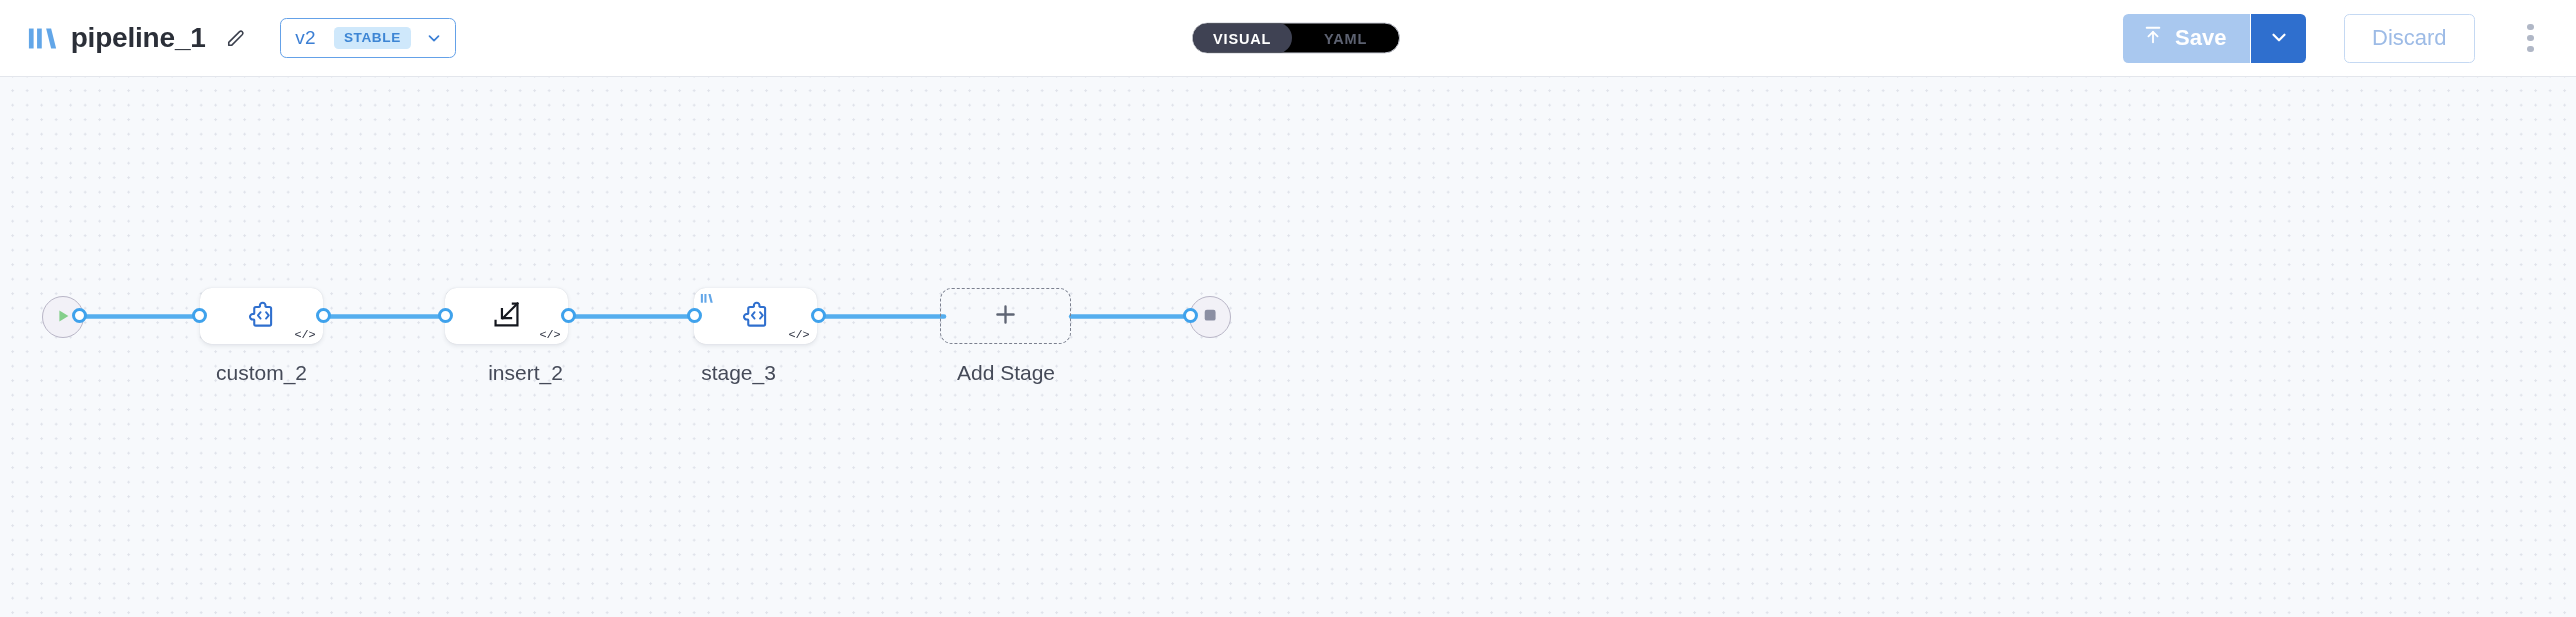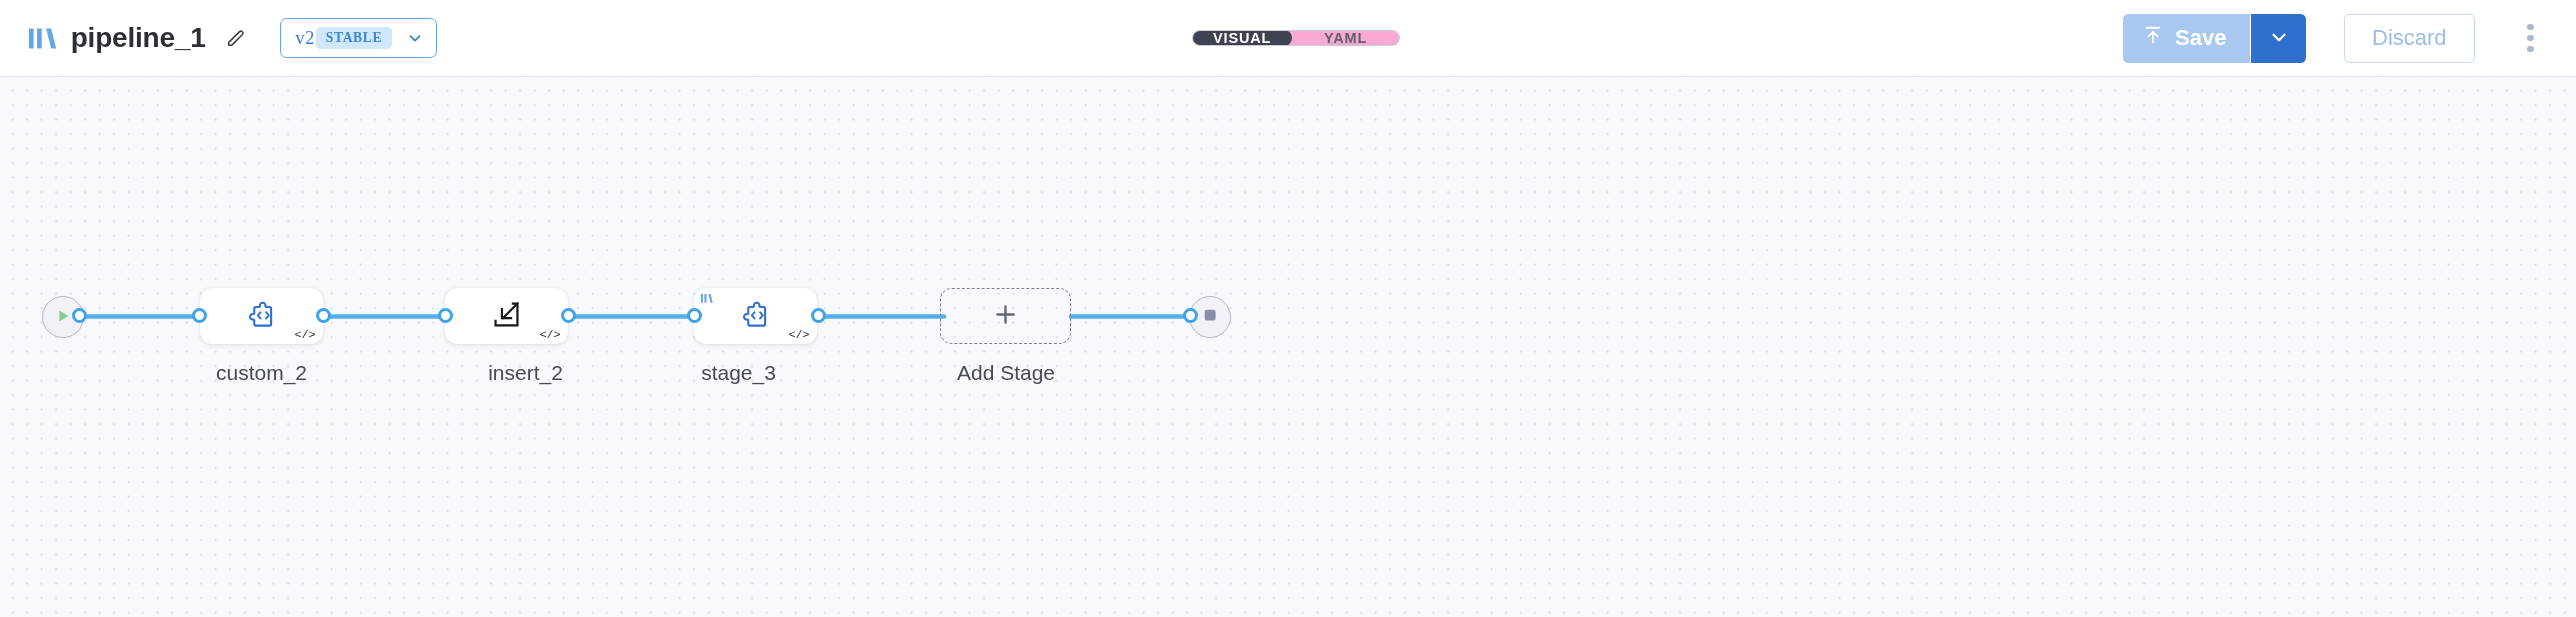--- a/index.html
+++ b/index.html
@@ -43,30 +43,29 @@
   .version-chip {
     margin-left: 25.4px;
     height: 40px;
     border: 0.9px solid #64a1e8;
     border-radius: 6.4px;
     display: flex; align-items: center;
     gap: 0;
     padding: 0 11px 0 14.5px;
     background: #fff;
     cursor: pointer;
-    font-family: Liberation Serif, serif;
   }
   .version-num {
     font-size: 19px;
     color: #3c7fd4;
     font-weight: normal;
     letter-spacing: 0.3px;
   }
   .stable-badge {
-    margin-left: 1px;
+    margin-left: 18px;
     background: #cfe8fb;
     color: #3d85d4;
     font-size: 13.6px;
     font-weight: bold;
     letter-spacing: 0.6px;
     border-radius: 4.5px;
     padding: 4.5px 10px 4.5px 10px;
     line-height: 1;
   }
   .chev {
@@ -78,24 +77,24 @@
   
   .tb-center {
     position: absolute;
     left: 1192px;
     top: 50%;
     transform: translateY(-50%);
   }
   .seg {
     display: flex;
     align-items: center;
-    height: 16px;
+    height: 31px;
     border: 0.9px solid #c9ccd6;
     border-radius: 15.4px;
-    background: #f9a8d4;
+    background: #000000;
     overflow: hidden;
     cursor: pointer;
   }
   .seg-opt {
     font-size: 14.5px;
     font-weight: bold;
     letter-spacing: 0.8px;
     color: #5c6170;
     padding: 0 32px;
     height: 100%;

